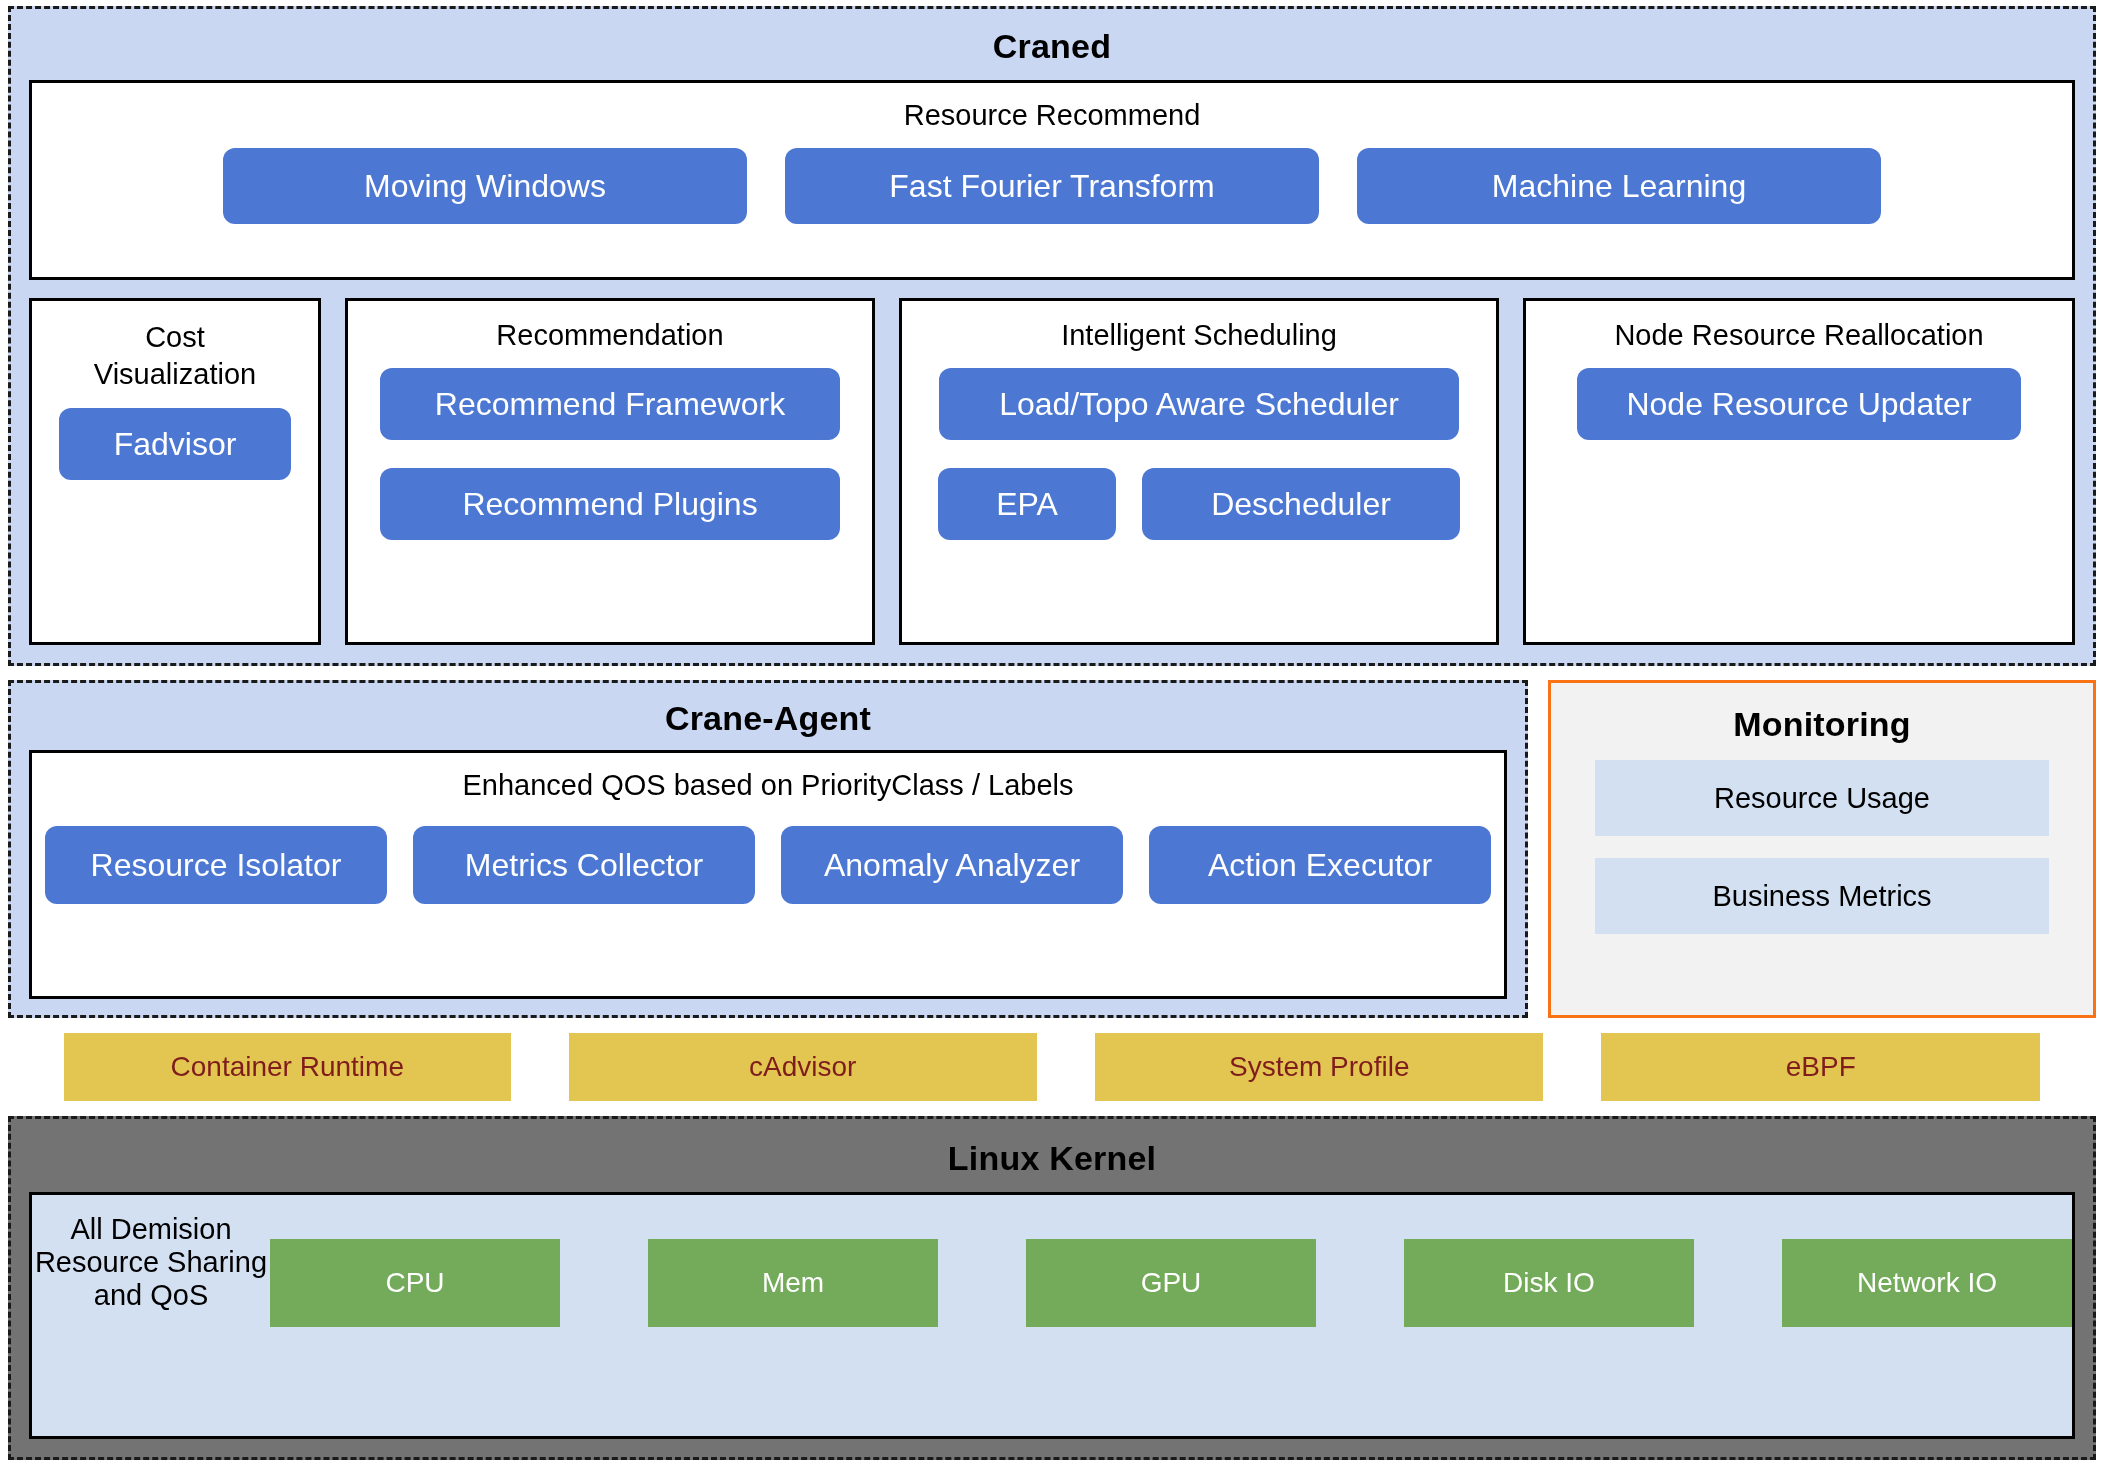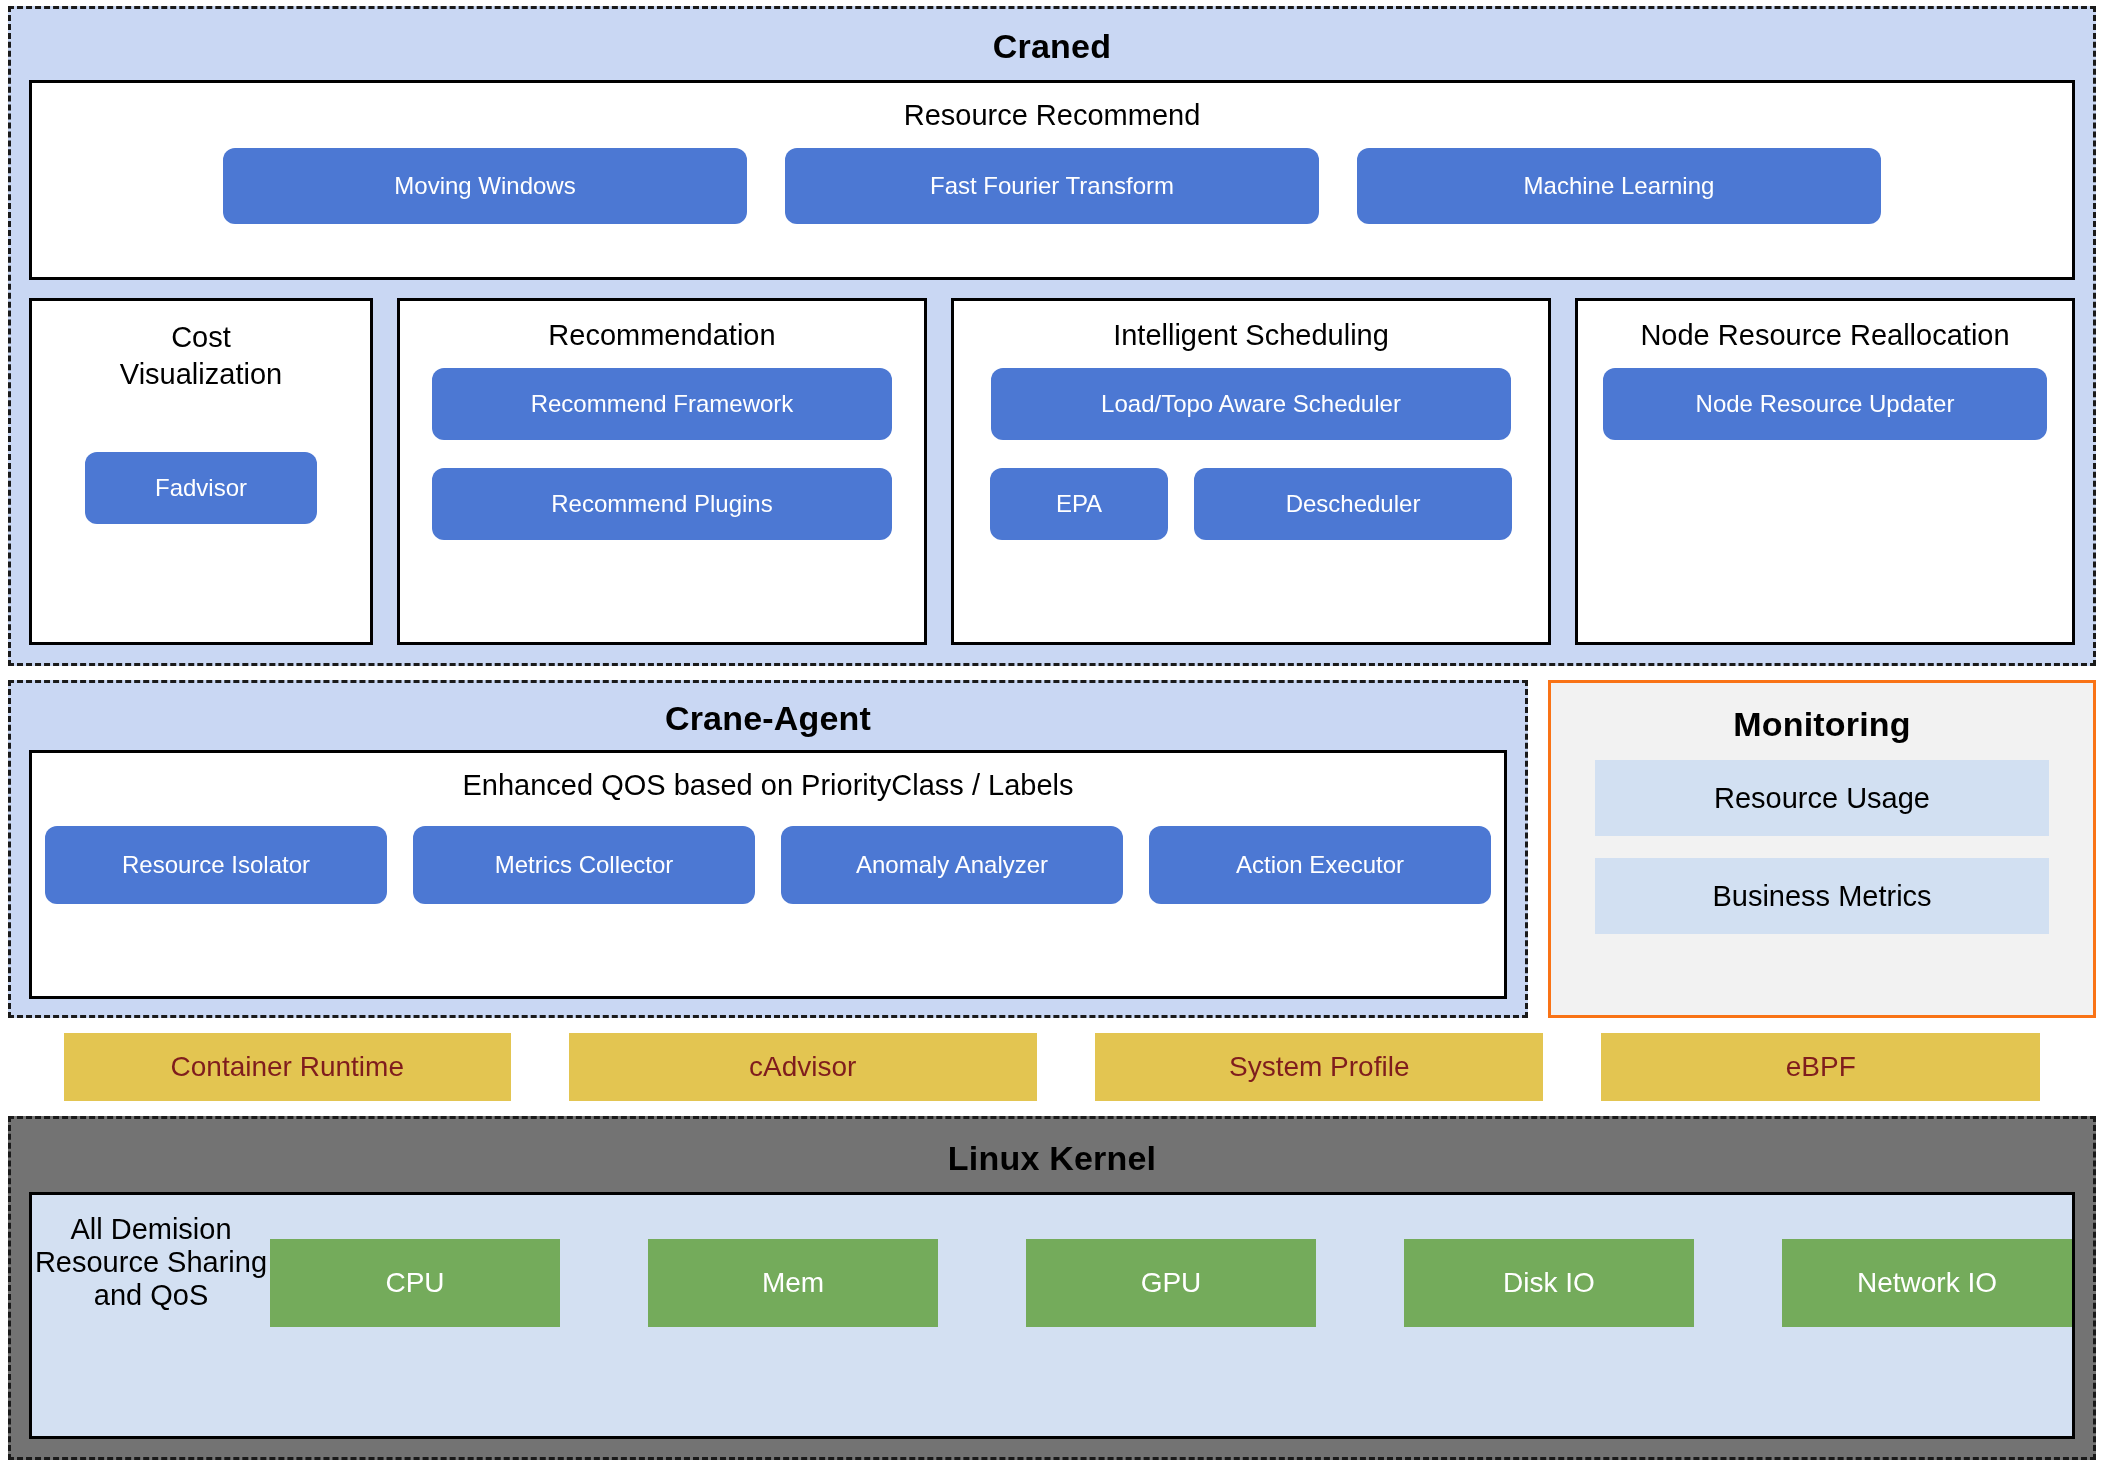--- a/index.html
+++ b/index.html
@@ -49,21 +49,21 @@
   }
 
   .pill {
     background: #4c78d3;
     color: #ffffff;
     border-radius: 12px;
     display: flex;
     align-items: center;
     justify-content: center;
     text-align: center;
-    font-size: 24px;
+    font-size: 32px;
     line-height: 1.15;
   }
 
   .rect-yellow {
     background: #e3c551;
     color: #7f1d1d;
     display: flex;
     align-items: center;
     justify-content: center;
     font-size: 28px;
@@ -120,21 +120,21 @@
     display: flex;
     gap: 24px;
     align-items: stretch;
   }
   .col-panel {
     display: flex;
     flex-direction: column;
     align-items: center;
     padding: 18px 16px;
   }
-  .col-cost  { width: 344px; gap: 44px; }
+  .col-cost  { width: 292px; }
   .col-recom { width: 530px; }
   .col-sched { width: 600px; }
   .col-idle  { flex: 1; }
 
   .col-panel .panel-title { margin-bottom: 16px; }
   .col-cost .panel-title { line-height: 1.26; }
 
   .fadvisor-pill { width: 232px; height: 72px; }
   .recom-pill { width: 460px; height: 72px; }
   .recom-gap { margin-top: 28px; }

